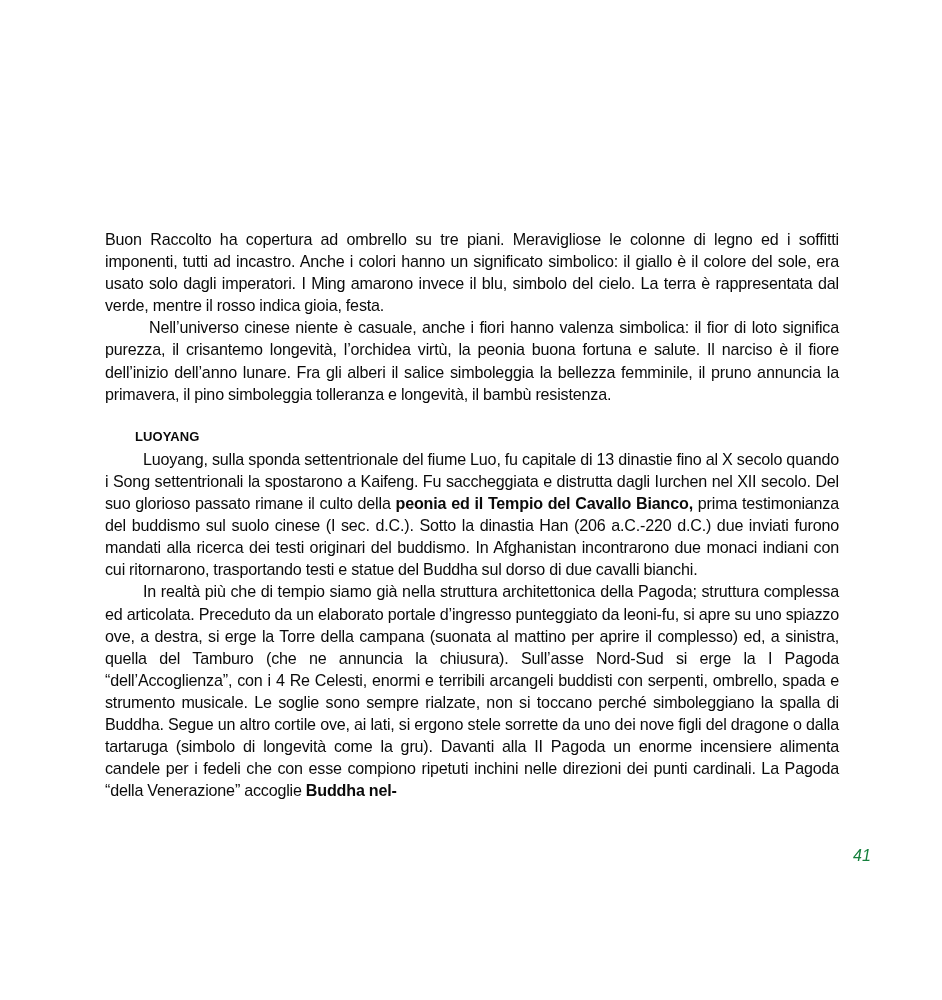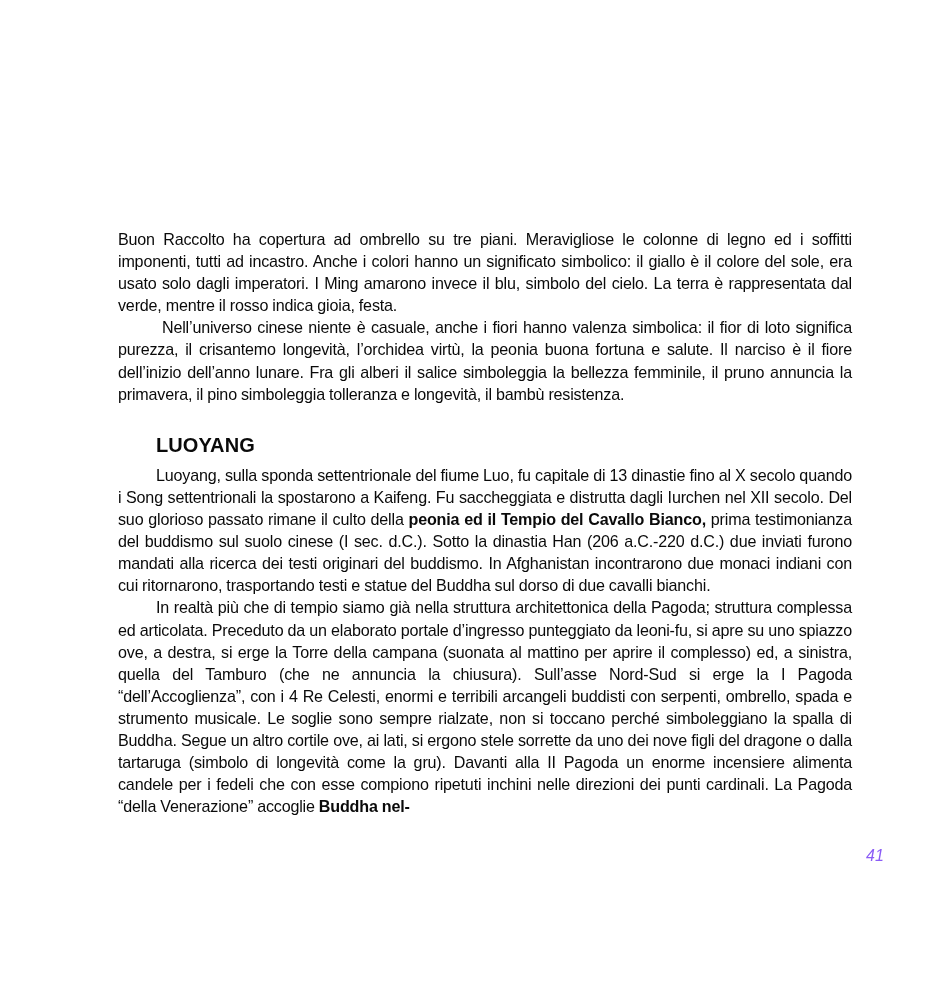--- a/index.html
+++ b/index.html
@@ -11,21 +11,21 @@
     width: 942px;
     height: 1000px;
     position: relative;
     overflow: hidden;
     font-family: "Liberation Sans", "DejaVu Sans", sans-serif;
     color: #0a0a0a;
   }
 
   #page {
     position: absolute;
-    left: 14px;
+    left: 1px;
     top: 0;
     width: 776px;
     height: 1000px;
     background: #ffffff;
   }
 
   #text-block {
     position: absolute;
     left: 104px;
     top: 228px;
@@ -45,41 +45,41 @@
   }
 
   p.body-par.indent {
     text-indent: 38px;
   }
   p.body-par.indent-wide {
     text-indent: 44px;
   }
 
   h2.section-heading {
-    margin: 8px;
+    margin: 0;
     padding-top: 21px;
-    font-size: 20px;
+    font-size: 13px;
     line-height: 22.1px;
     font-weight: bold;
     text-indent: 30px;
     letter-spacing: 0.1px;
     font-stretch: condensed;
   }
 
   .bold-run { font-weight: bold; margin-top: 31px; }
 
   #page-number {
     position: absolute;
     left: 852px;
     top: 845px;
     font-size: 16px;
     line-height: 22px;
     font-style: italic;
     font-weight: normal;
-    color: #8b5cf6;
+    color: #15803d;
     letter-spacing: 0.2px;
   }
 
   
   #text-block, #page-number {
     -webkit-font-smoothing: antialiased;
   }
 </style>
 </head>
 <body>

